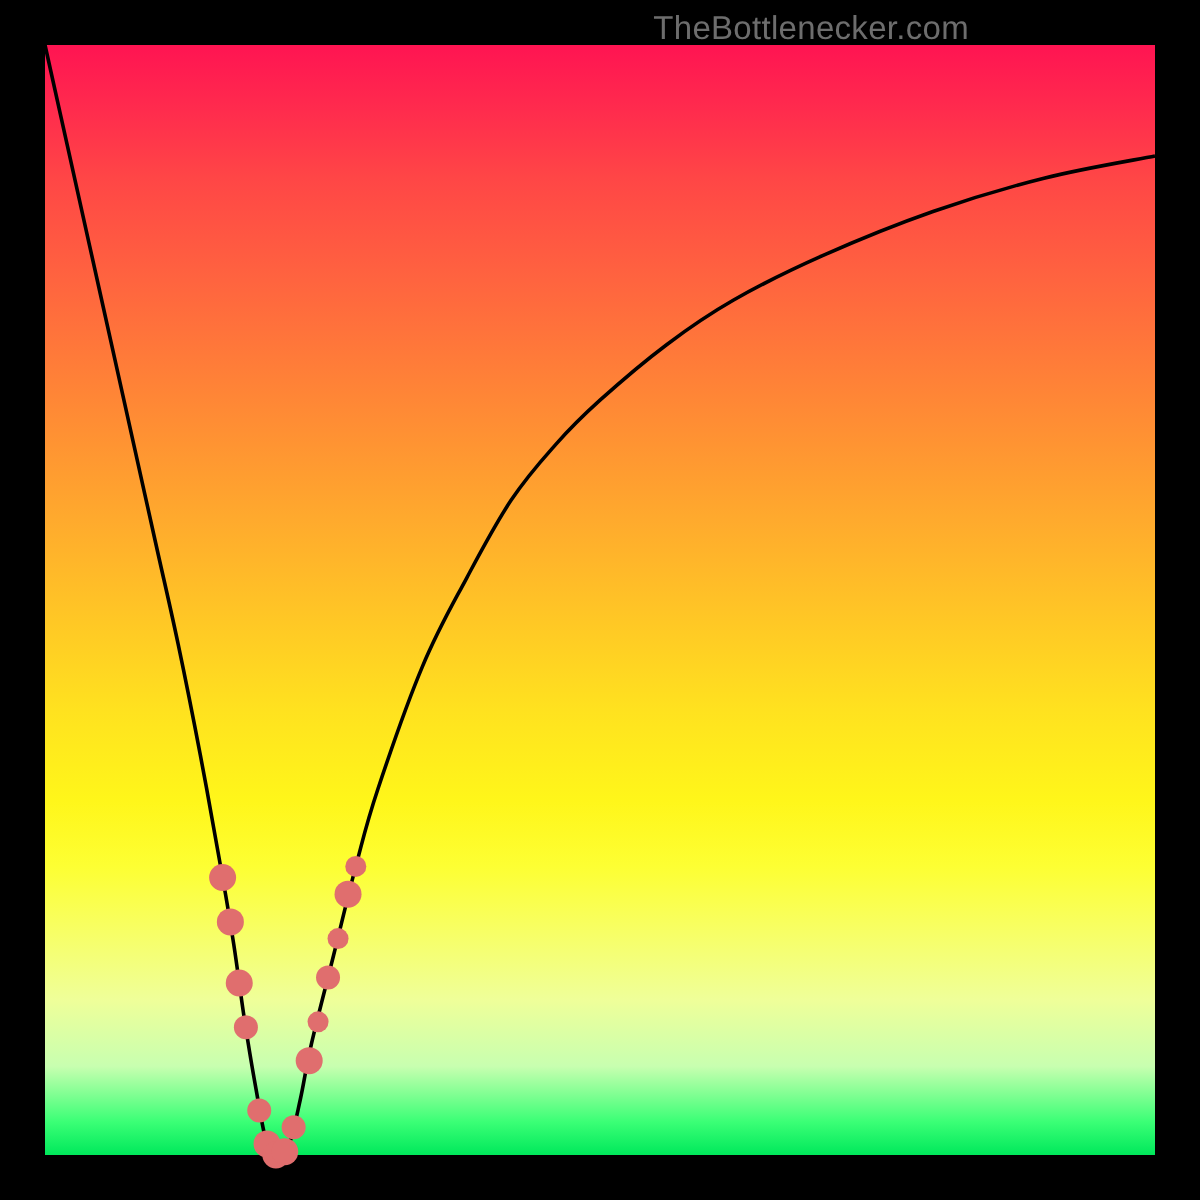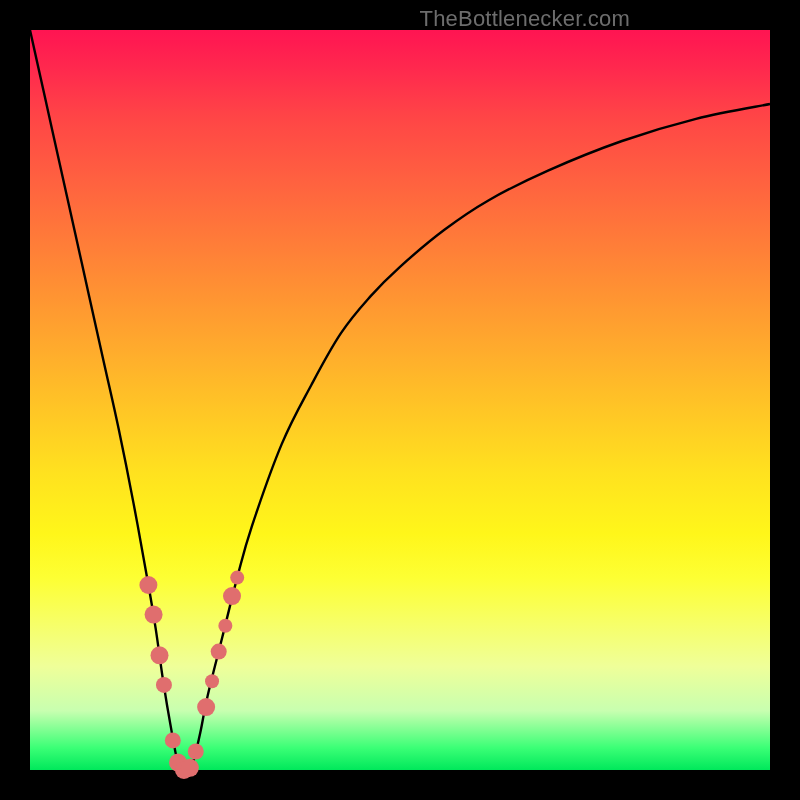--- a/index.html
+++ b/index.html
@@ -11,20 +11,21 @@
     background: #000;
     font-family: Arial, Helvetica, sans-serif;
   }
   .frame {
     position: absolute;
     left: 0;
     top: 0;
     width: 640px;
     height: 800px;
     background: #000;
+    padding-left: 16px;
   }
   .plot-area {
     position: absolute;
     left: 30px;
     top: 30px;
     width: 740px;
     height: 740px;
     
     background: linear-gradient(
       to bottom,

